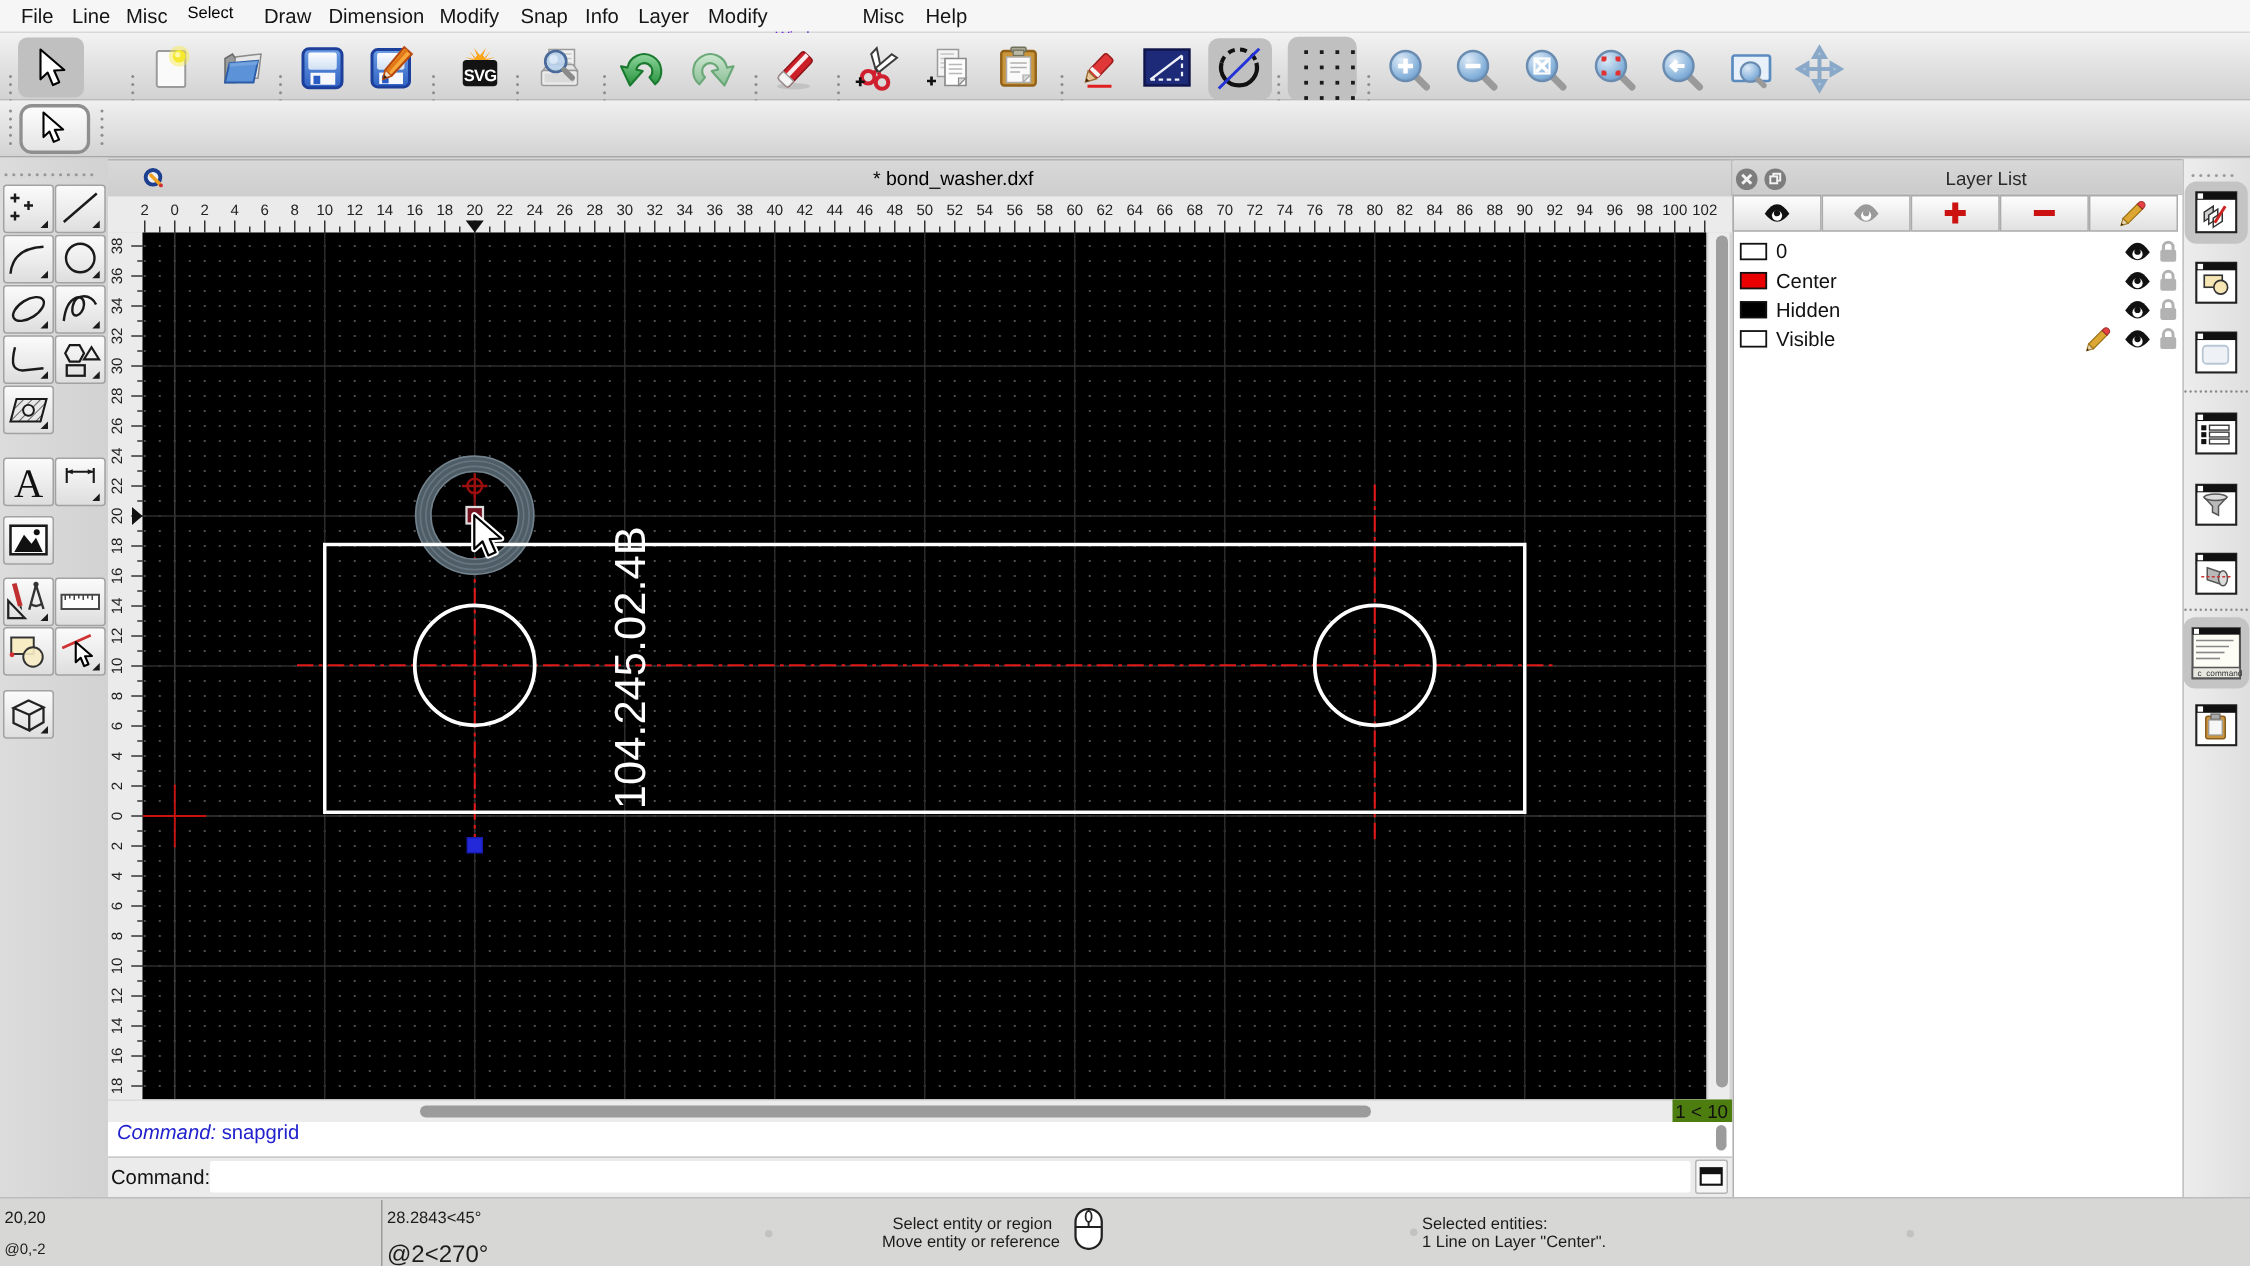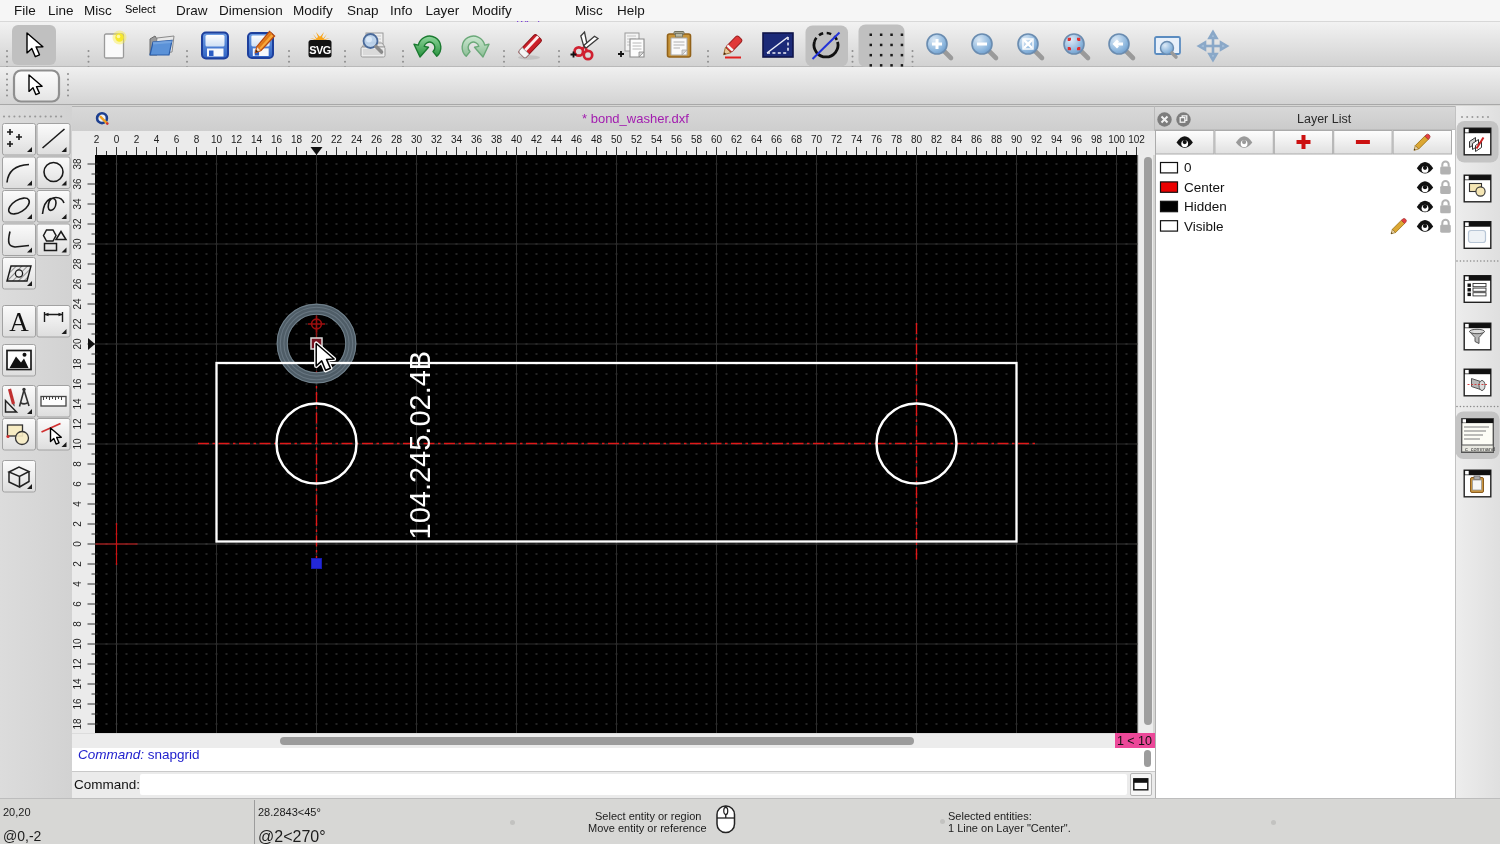--- a/index.html
+++ b/index.html
@@ -430,21 +430,21 @@
       </g>
       <polygon points="25,29 30,29 30,24" fill="#1a1a1a"></polygon>
     </g>
     <g transform="translate(2,355)">
       <rect x="0.5" y="0.5" width="33" height="31.5" rx="2" fill="url(#tbg)" stroke="#a2a2a2"></rect>
       <path d="M7,12 L17,7 L27,11.5 L17.5,16.5 Z M7,12 L7,22 L17.5,27 L17.5,16.5 M27,11.5 L27,21.5 L17.5,27" fill="none" stroke="#222" stroke-width="1.5"></path>
       <polygon points="25,29 30,29 30,24" fill="#1a1a1a"></polygon>
     </g>
   </svg>
 <div class="abs" style="left:72px;top:105.5px;width:1083px;height:25.5px;background:linear-gradient(#d8d8d8,#cecece);border-top:1px solid #b2b2b2;border-right:1px solid #bbb"></div>
-<div class="abs" style="left:582px;top:111px;width:300px;font-size:13px;color:#a21caf">* bond_washer.dxf</div>
+<div class="abs" style="left:582px;top:111px;width:300px;font-size:13px;color:#000000">* bond_washer.dxf</div>
 <svg style="position:absolute;left:96px;top:112px;overflow:visible" width="14" height="14">
     <circle cx="6" cy="6.2" r="4.9" fill="#eef2f8" stroke="#1d3f8f" stroke-width="2.6"></circle>
     <line x1="4.6" y1="4.8" x2="10.6" y2="10.8" stroke="#f0a020" stroke-width="2.4" stroke-linecap="round"></line>
     <circle cx="11.3" cy="11.6" r="1.3" fill="#d03030"></circle>
   </svg>
 <div class="abs" style="left:72px;top:131px;width:1083px;height:24px;background:#ebebeb"></div>
 <div class="abs" style="left:72px;top:155px;width:23px;height:578px;background:#ebebeb"></div>
 <svg style="position:absolute;left:72px;top:131px;overflow:visible" width="1083" height="24">
     <line x1="24.5" y1="16" x2="24.5" y2="24" stroke="#333" stroke-width="1"></line>
     <text x="24.5" y="12" font-size="10" fill="#222" text-anchor="middle">2</text>
@@ -745,21 +745,21 @@
     <rect x="216.5" y="403.5" width="10" height="10" fill="#2328d8" stroke="#181cb0" stroke-width="1"></rect>
     <g transform="translate(221.2,188.5)">
       <polygon points="0.0,0.0 0.0,22.5 5.5,17.4 9.4,26.8 14.2,24.7 10.3,15.9 17.9,15.5" fill="none" stroke="#fff" stroke-width="4.2" stroke-linejoin="round"></polygon>
       <polygon points="0.0,0.0 0.0,22.5 5.5,17.4 9.4,26.8 14.2,24.7 10.3,15.9 17.9,15.5" fill="#fff" stroke="#000" stroke-width="1.5" stroke-linejoin="round"></polygon>
     </g>
   </svg>
 <div class="abs" style="left:1137.5px;top:155px;width:15px;height:578px;background:#ececec;border-left:1px solid #d8d8d8"></div>
 <div class="abs" style="left:1143.5px;top:157px;width:8px;height:568px;background:#9e9e9e;border-radius:4px"></div>
 <div class="abs" style="left:72px;top:733px;width:1083px;height:14.5px;background:#ececec;border-top:1px solid #dcdcdc"></div>
 <div class="abs" style="left:280px;top:736.5px;width:634px;height:8px;background:#9b9b9b;border-radius:4px"></div>
-<div class="abs" style="left:1115px;top:733px;width:40px;height:14.5px;background:#ec4899;font-size:12.5px;color:#111;text-align:right;padding:0.5px 3px 0 0">1 &lt; 10</div>
+<div class="abs" style="left:1115px;top:733px;width:40px;height:14.5px;background:#4d7c0f;font-size:12.5px;color:#111;text-align:right;padding:0.5px 3px 0 0">1 &lt; 10</div>
 <div class="abs" style="left:72px;top:747.5px;width:1083px;height:23px;background:#fff"></div>
 <div class="abs" style="left:78px;top:747px;font-size:13.5px;color:#2121cd"><i>Command:</i> snapgrid</div>
 <div class="abs" style="left:1144px;top:750px;width:7px;height:17px;background:#9c9c9c;border-radius:3.5px"></div>
 <div class="abs" style="left:72px;top:770.5px;width:1083px;height:27px;background:#ebebeb;border-top:1px solid #c9c9c9"></div>
 <div class="abs" style="left:74px;top:776.5px;font-size:13.5px;color:#111">Command:</div>
 <div class="abs" style="left:140px;top:774px;width:987px;height:20.5px;background:#fff;border-radius:2px"></div>
 <div class="abs" style="left:1129.5px;top:772.5px;width:22.5px;height:23px;background:#f6f6f6;border:1px solid #b5b5b5;border-radius:2px"></div>
 <svg style="position:absolute;left:1133px;top:778px;overflow:visible" width="16" height="13">
     <rect x="0.8" y="0.8" width="14" height="11" fill="#fff" stroke="#111" stroke-width="1.4"></rect>
     <rect x="0.8" y="0.8" width="14" height="4" fill="#111"></rect>
@@ -968,21 +968,21 @@
       <rect x="1.6" y="1.4" width="3.6" height="3.6" fill="#fff"></rect>
       <g>
         <rect x="7" y="8" width="13" height="15" rx="1.5" fill="#c89440" stroke="#8a5d20" stroke-width="1"></rect>
         <rect x="10.5" y="6.5" width="6" height="3.5" fill="#aaa" stroke="#666" stroke-width="0.8"></rect>
         <rect x="9" y="10.5" width="9" height="10" fill="#f6f6f6" stroke="#999" stroke-width="0.8"></rect>
       </g>
     </g>
   </svg>
 <div class="abs" style="left:0;top:797.5px;width:1500px;height:46.5px;background:#d7d7d5;border-top:1px solid #bdbdbd"></div>
 <div class="abs" style="left:3px;top:805.5px;font-size:11px;color:#1c1c1c;white-space:pre">20,20</div>
-<div class="abs" style="left:3px;top:828px;font-size:14px;color:#1c1c1c;white-space:pre">@0,-2</div>
+<div class="abs" style="left:3px;top:828px;font-size:10px;color:#1c1c1c;white-space:pre">@0,-2</div>
 <div class="abs" style="left:254px;top:800px;width:1px;height:44px;background:#9c9c9c"></div>
 <div class="abs" style="left:258px;top:805.5px;font-size:11px;color:#1c1c1c;white-space:pre">28.2843&lt;45°</div>
 <div class="abs" style="left:258px;top:828px;font-size:16px;color:#1c1c1c;white-space:pre">@2&lt;270°</div>
 <div class="abs" style="left:595px;top:809.5px;font-size:11px;color:#1c1c1c;white-space:pre">Select entity or region</div>
 <div class="abs" style="left:588px;top:822px;font-size:11px;color:#1c1c1c;white-space:pre">Move entity or reference</div>
 <div class="abs" style="left:948px;top:809.5px;font-size:11px;color:#1c1c1c;white-space:pre">Selected entities:</div>
 <div class="abs" style="left:948px;top:822px;font-size:11px;color:#1c1c1c;white-space:pre">1 Line on Layer "Center".</div>
 <svg style="position:absolute;left:716px;top:805px;overflow:visible" width="21" height="29">
     <rect x="1" y="1" width="17.5" height="26.5" rx="8.5" fill="#fff" stroke="#222" stroke-width="1.5"></rect>
     <line x1="1" y1="13" x2="18.5" y2="13" stroke="#222" stroke-width="1.3"></line>

